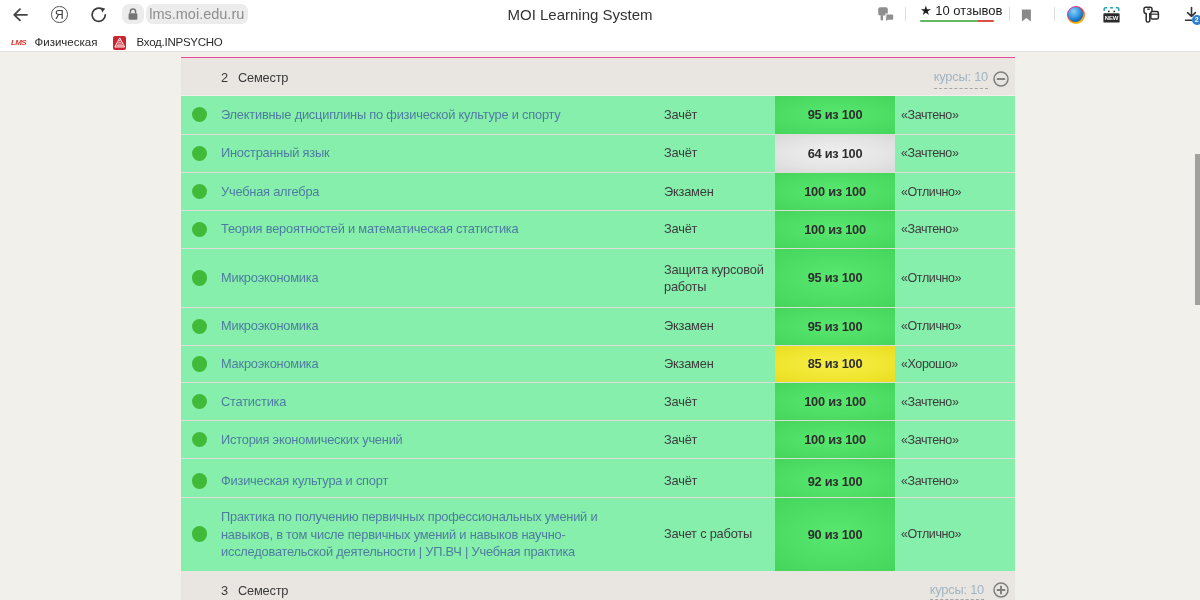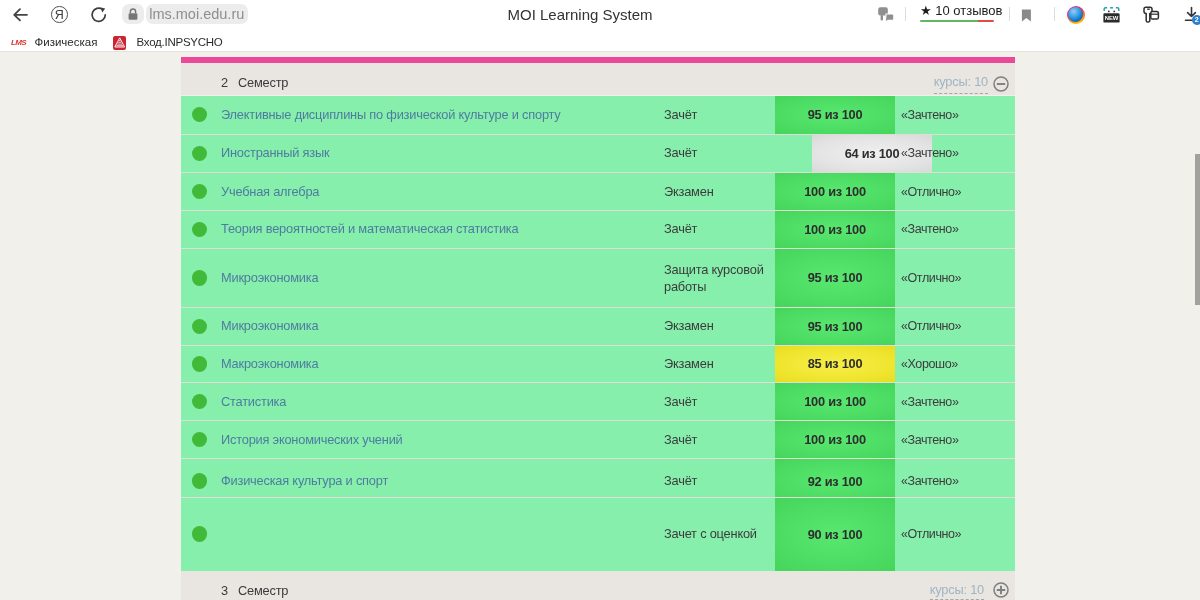--- a/index.html
+++ b/index.html
@@ -14,21 +14,21 @@
   .hdr { position:absolute; left:181px; width:834px; background:#e9e6e1; }
   .hdr .num { position:absolute; left:40px; font-size:12.8px; letter-spacing:-0.2px; color:#3a3a3a; }
   .kursy { position:absolute; font-size:12.8px; letter-spacing:-0.2px; color:#a0b4c2; border-bottom:1px dashed #a6a6a6; }
   .row { position:absolute; left:181px; width:834px; background:#86efac; }
   .row.sep { border-top:1px solid #e0ddd7; }
   .dot { position:absolute; left:10.5px; width:15.5px; height:15.5px; border-radius:50%; background:#41ba39; top:50%; margin-top:-7.75px; }
   .course { position:absolute; left:40px; width:440px; font-size:12.8px; letter-spacing:-0.2px; color:#4e7ca1; line-height:17.5px; top:50%; transform:translateY(-50%); }
   .ctype { position:absolute; left:483px; width:108px; font-size:12.8px; letter-spacing:-0.2px; color:#3c3c3c; line-height:17.5px; top:50%; transform:translateY(-50%); }
   .score { position:absolute; left:594px; width:120px; top:0; bottom:0; font-size:12.8px; letter-spacing:-0.25px; font-weight:bold; color:#2e2e2e; display:flex; align-items:center; justify-content:center; }
   .score.green { background:radial-gradient(ellipse 95% 85% at 50% 50%, #58e76f 0%, #4bdb62 55%, #3fd055 100%); }
-  .score.silver { background:radial-gradient(ellipse 90% 80% at 50% 50%, #f0f0f0 0%, #e3e3e3 55%, #d2d2d2 100%);margin-left:37px; }
+  .score.silver { background:radial-gradient(ellipse 90% 80% at 50% 50%, #f0f0f0 0%, #e3e3e3 55%, #d2d2d2 100%); }
   .score.yellow { background:radial-gradient(ellipse 90% 80% at 50% 50%, #f6ee48 0%, #efe52e 55%, #e5d71a 100%); }
   .grade { position:absolute; left:720px; font-size:12.5px; letter-spacing:-0.4px; color:#3c3c3c; top:50%; transform:translateY(-50%); }
 </style>
 </head>
 <body>
 
 <div id="chrome">
 
   <svg class="abs" style="left:11px;top:6px" width="18" height="18" viewBox="0 0 18 18">
     <path d="M16 8.8 H3.2 M3.2 8.8 L9 3.2 M3.2 8.8 L9 14.4" stroke="#444" stroke-width="1.8" fill="none" stroke-linecap="round"></path>
@@ -99,21 +99,21 @@
   <div class="abs" style="left:11px;top:38.2px;font-size:8px;font-weight:bold;font-style:italic;color:#dd3431;letter-spacing:-0.6px;">LMS</div>
   <div class="abs" style="left:34.5px;top:36px;font-size:11.5px;color:#2b2b2b;">Физическая</div>
   <div class="abs" style="left:112.5px;top:36.3px;width:13.4px;height:13.4px;background:#cb2531;border-radius:2px;"></div>
   <svg class="abs" style="left:112.5px;top:36.3px" width="13.4" height="13.4" viewBox="0 0 13.4 13.4">
     <path d="M6.7 1.9 L11.6 11 H1.8 Z" stroke="#fff" stroke-width="0.95" fill="none"></path>
     <path d="M4.3 8.1 h4.8 M5.2 6.3 h3 M3.4 9.7 h6.6 M6 4.6 h1.4" stroke="#fff" stroke-width="0.75" fill="none"></path>
   </svg>
   <div class="abs" style="left:136.5px;top:36px;font-size:11.5px;letter-spacing:-0.25px;color:#2b2b2b;">Вход.INPSYCHO</div>
 </div>
 
-<div class="hdr" style="top:57px;height:37.5px;border-top:6px solid #ec4899;">
+<div class="hdr" style="top:57px;height:37.5px;border-top:1px solid #ec4899;">
   <div class="num" style="top:12px;">2&nbsp;&nbsp;&nbsp;Семестр</div>
   <div class="kursy" style="right:27px;top:11px;padding-bottom:4px;">курсы: 10</div>
   <svg class="abs" style="left:812px;top:13px" width="16" height="16" viewBox="0 0 16 16">
     <circle cx="8" cy="8" r="7" stroke="#7f7f7f" stroke-width="1.5" fill="none"></circle>
     <path d="M3.8 8 H12.2" stroke="#7f7f7f" stroke-width="1.9" fill="none"></path>
   </svg>
 </div>
 
 <div class="row" style="top:95.5px;height:38px;">
   <div class="dot"></div>
@@ -180,21 +180,22 @@
 </div>
 <div class="row sep" style="top:458px;height:45px;">
   <div class="dot"></div>
   <div class="course">Физическая культура и спорт</div>
   <div class="ctype">Зачёт</div>
   <div class="score green">92 из 100</div>
   <div class="grade">«Зачтено»</div>
 </div>
 <div class="row sep" style="top:496.5px;height:74px;">
   <div class="dot"></div>
-  <div class="ctype" style="width:130px;">Зачет с оценкой</div>
+  <div class="course">Практика по получению первичных профессиональных умений и<br>навыков, в том числе первичных умений и навыков научно-<br>исследовательской деятельности | УП.ВЧ | Учебная практика</div>
+  <div class="ctype" style="width:130px;">Зачет с работы</div>
   <div class="score green">90 из 100</div>
   <div class="grade">«Отлично»</div>
 </div>
 
 <div class="hdr" style="top:570.5px;height:30px;text-align:center;">
   <div class="num" style="top:12px;">3&nbsp;&nbsp;&nbsp;Семестр</div>
   <div class="kursy" style="right:31px;top:11px;padding-bottom:2px;">курсы: 10</div>
   <svg class="abs" style="left:812px;top:11.5px" width="16" height="16" viewBox="0 0 16 16">
     <circle cx="8" cy="8" r="7" stroke="#7f7f7f" stroke-width="1.5" fill="none"></circle>
     <path d="M3.8 8 H12.2 M8 3.8 V12.2" stroke="#7f7f7f" stroke-width="1.9" fill="none"></path>

